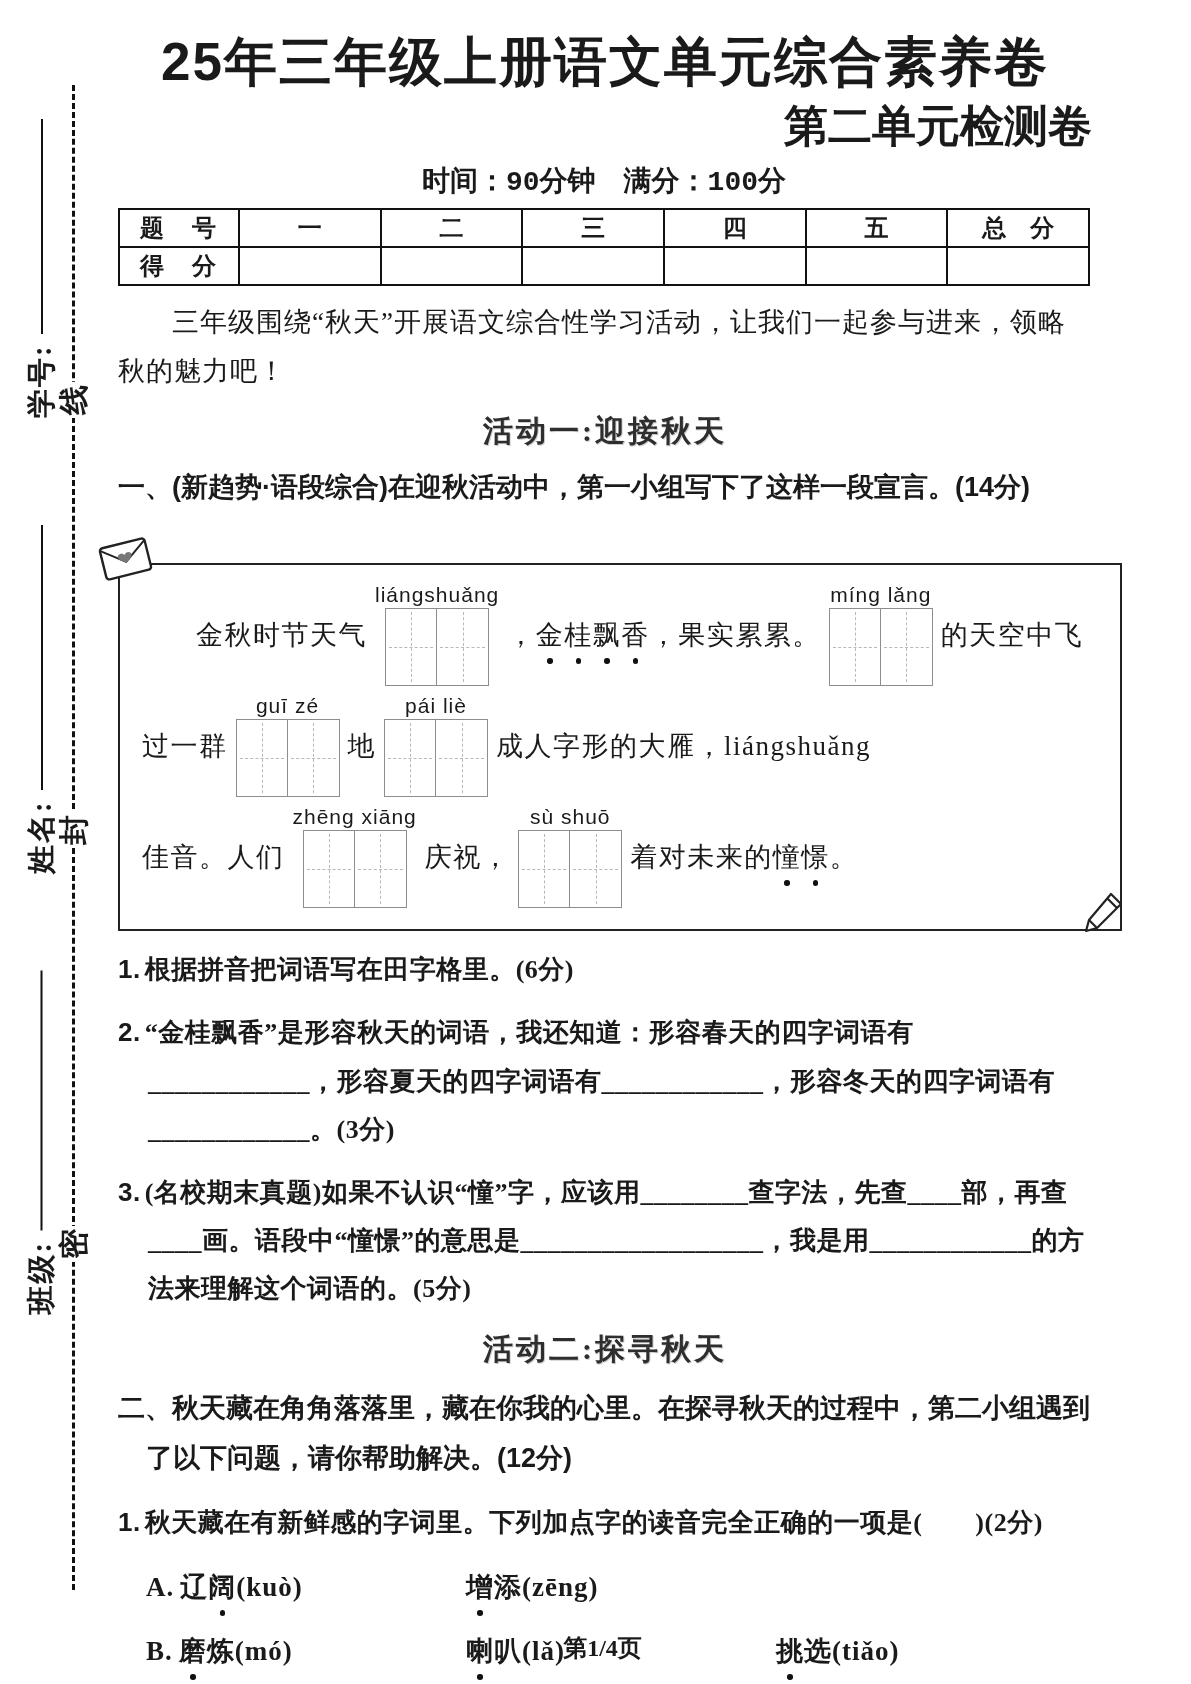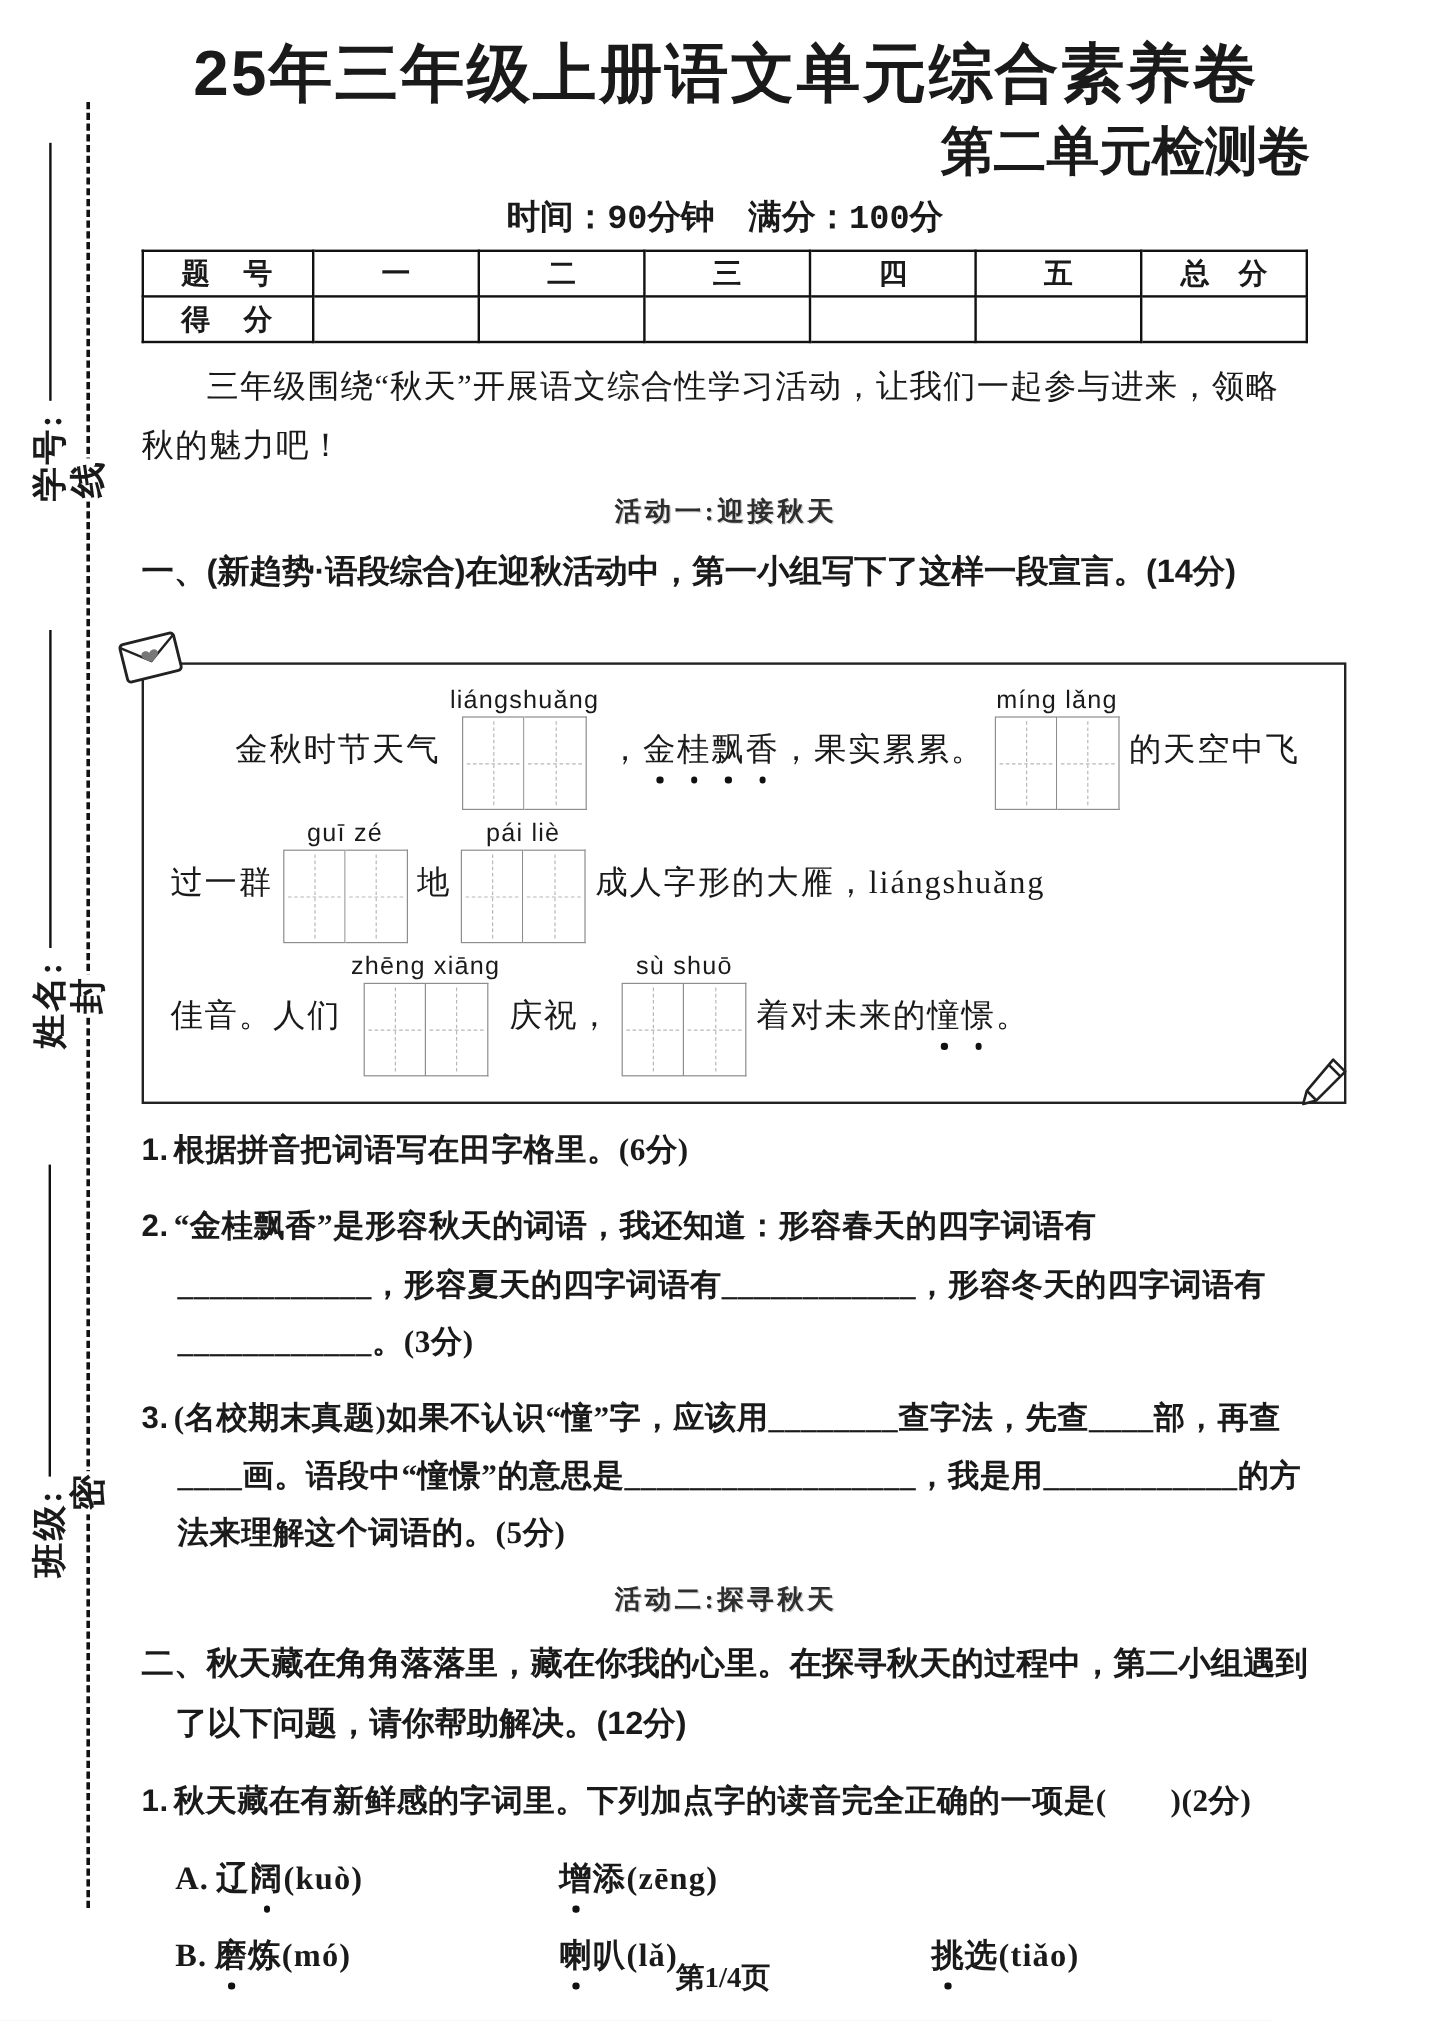--- a/index.html
+++ b/index.html
@@ -25,24 +25,24 @@
   .main { position:absolute; left:118px; top:0; width:974px; }
   .title1 { margin-top:32px; text-align:center; font-family:"Liberation Sans",sans-serif;
     font-weight:900; font-size:53px; letter-spacing:2px; line-height:1.15; }
   .title2 { text-align:right; font-family:"Liberation Sans",sans-serif;
     font-weight:900; font-size:44px; margin-top:4px; }
   .meta { text-align:center; font-family:Liberation Mono, monospace;
     font-weight:bold; font-size:28px; margin:6px 2px 8px 0; }
   table.score-table { border-collapse:collapse; width:972px; table-layout:fixed; }
   table.score-table td { border:2.5px solid #111; height:38px; text-align:center;
     font-family:"Liberation Sans",sans-serif; font-size:24px; font-weight:bold; }
-  table.score-table td.lab { width:142px; letter-spacing:2px; }
+  table.score-table td.lab { width:120px; letter-spacing:2px; }
   .intro { margin-top:12px; font-size:27px; font-weight:500; line-height:1.8;
     text-indent:2em; letter-spacing:1px; }
-  .act-heading { margin-top:16px; text-align:center; font-size:22px; font-weight:bold;
+  .act-heading { margin-top:16px; text-align:center; font-size:30px; font-weight:bold;
     letter-spacing:3px; color:#2e2e2e; text-shadow:1px 1px 0 #cfcfcf; }
   .q-main { margin-top:14px; font-family:"Liberation Sans",sans-serif;
     font-weight:bold; font-size:27px; line-height:1.6; }
   .hang { padding-left:28px; text-indent:-28px; line-height:1.85; }
   
   .decl-box { position:relative; margin-top:54px; width:1004px; height:368px;
     border:2px solid #222; padding:14px 22px 8px 22px; }
   .envelope { position:absolute; left:-24px; top:-34px; }
   .pencil { position:absolute; right:-6px; bottom:-6px; }
   .box-row { display:flex; align-items:center; font-size:27px; font-weight:500;

